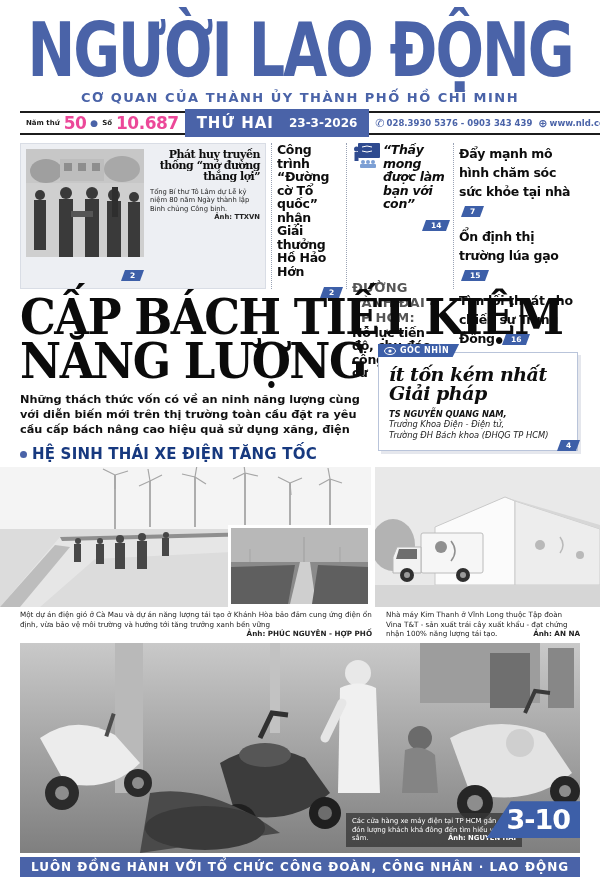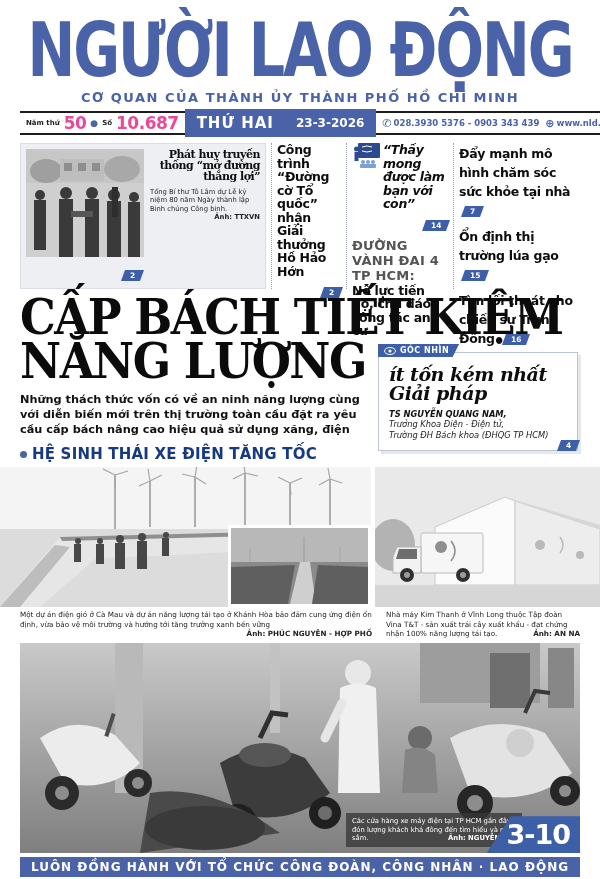--- a/index.html
+++ b/index.html
@@ -24,21 +24,21 @@
   .infobar-side {
     border-top:2px solid #1c1c1c; border-bottom:2px solid #1c1c1c;
     display:flex; align-items:center; gap:4px; padding:0 6px; background:#fff;
   }
   .infobar-left { flex:0 0 auto; }
   .infobar-right { flex:1; justify-content:flex-end; gap:6px; }
   .small-label { font-size:7px; font-weight:bold; color:#1c1c1c; }
   .big-num { font-size:17px; font-weight:bold; color:#ec4899; letter-spacing:-0.5px; }
   .blue-dot { color:#4a63a8; font-size:9px; }
   .infobar-day {
-    background:#4a63a8; color:#fff; display:flex; align-items:center; gap:22px;
+    background:#4a63a8; color:#fff; display:flex; align-items:center; gap:15px;
     padding:0 12px; margin:-2px 0; flex:0 0 auto;
   }
   .day-name { font-weight:bold; font-size:15px; letter-spacing:1px; }
   .day-date { font-weight:bold; font-size:12px; }
   .contact-item { display:flex; align-items:center; gap:2px; color:#4a63a8; font-weight:bold; font-size:8.5px; white-space:nowrap; }
   .contact-icon { font-size:11px; line-height:1; }
 
   
   .topgrid { display:flex; margin:8px 20px 0; height:146px; }
   .sep { border-left:1px dotted #9aa3b5; margin:0 5px; }
@@ -53,21 +53,21 @@
   .lead-caption { font-size:6.8px; color:#222; margin-top:5px; line-height:1.25; }
   .credit { font-weight:bold; float:right; }
   .pbadge {
     display:inline-block; background:#3d5fa8; color:#fff; font-size:7.5px; font-weight:bold;
     padding:1px 7px; transform:skewX(-20deg); line-height:1.2;
   }
   .pbadge > span { display:inline-block; transform:skewX(20deg); }
   .photo-badge { position:absolute; right:2px; bottom:2px; }
   .col { display:flex; flex-direction:column; }
   .col2 { width:64px; }
-  .col3 { width:96px; }
+  .col3 { width:96px;gap:42px; }
   .col4 { width:120px; }
   .h-sans { font-weight:bold; font-size:12.5px; line-height:1.08; color:#0d0d0d; letter-spacing:-0.3px; }
   .h-italic { font-style:italic; }
   .badge-row { text-align:right; margin-top:2px; }
   .mini-kicker { font-size:13px; font-weight:bold; color:#555; letter-spacing:0.2px; margin-bottom:1px; }
   .col3-top { display:flex; gap:3px; }
   .teacher-logo { flex:0 0 auto; }
   .col4-item { margin-bottom:7px; }
   .col4-item .h-sans { display:inline; }
   .col4-item .pbadge { margin-left:4px; vertical-align:1px; }
@@ -112,21 +112,21 @@
 
   
   .bottom-photo { position:relative; margin:5px 20px 0; width:560px; height:210px; }
   .bottom-photo svg { display:block; }
   .bp-caption {
     position:absolute; right:58px; bottom:6px; width:176px; background:rgba(55,55,55,0.78);
     color:#fff; font-size:6.8px; line-height:1.3; padding:4px 6px; text-align:left;
   }
   .bp-caption .credit { color:#fff; }
   .pages-badge {
-    position:absolute; right:0; bottom:0; background:#3d5fa8; color:#fff;
+    position:absolute; right:0; bottom:15px; background:#3d5fa8; color:#fff;
     font-size:27px; font-weight:bold; padding:3px 10px 3px 20px; letter-spacing:-1px;
     clip-path:polygon(26% 0, 100% 0, 100% 100%, 0 100%);
   }
 
   
   .footerbar {
     margin:4px 20px 0; background:#4a63a8; color:#fff; text-align:center;
     font-weight:bold; font-size:12px; letter-spacing:1px; padding:3px 0; white-space:nowrap;
   }
 </style>

